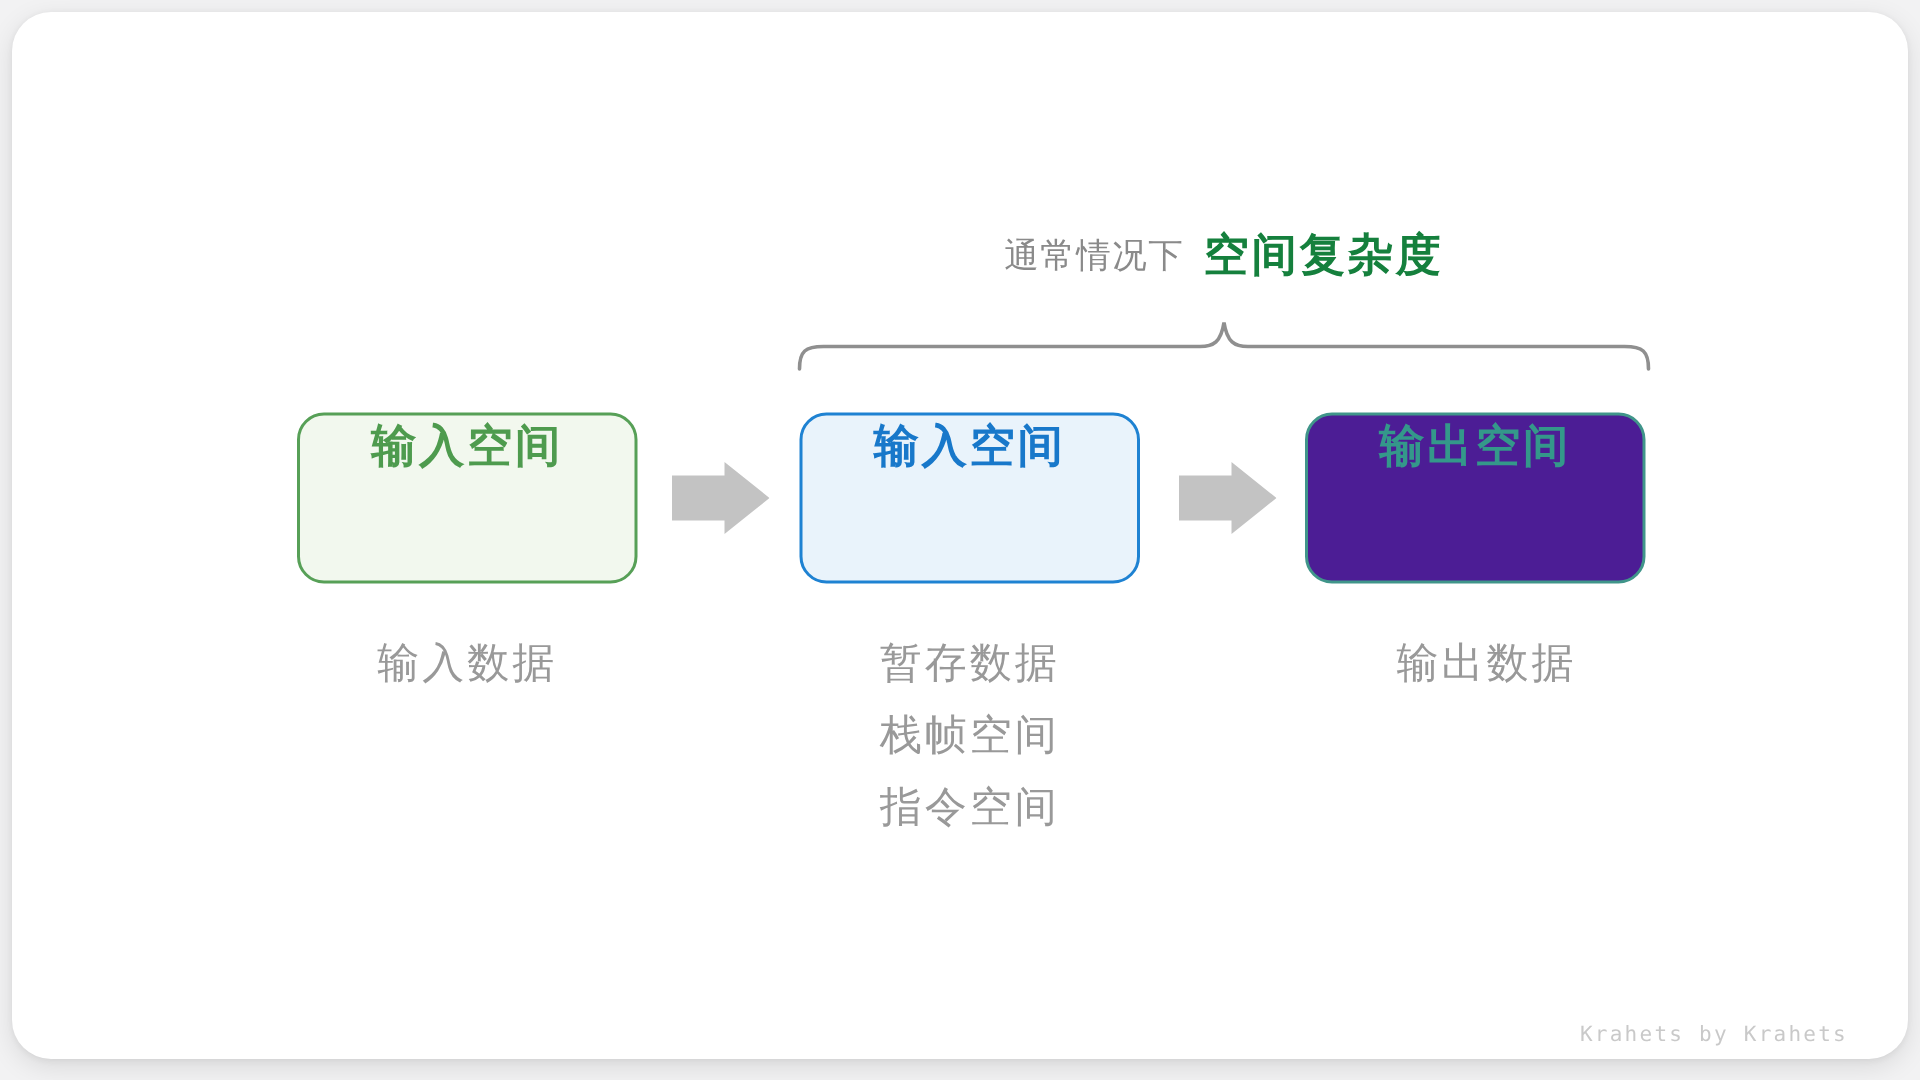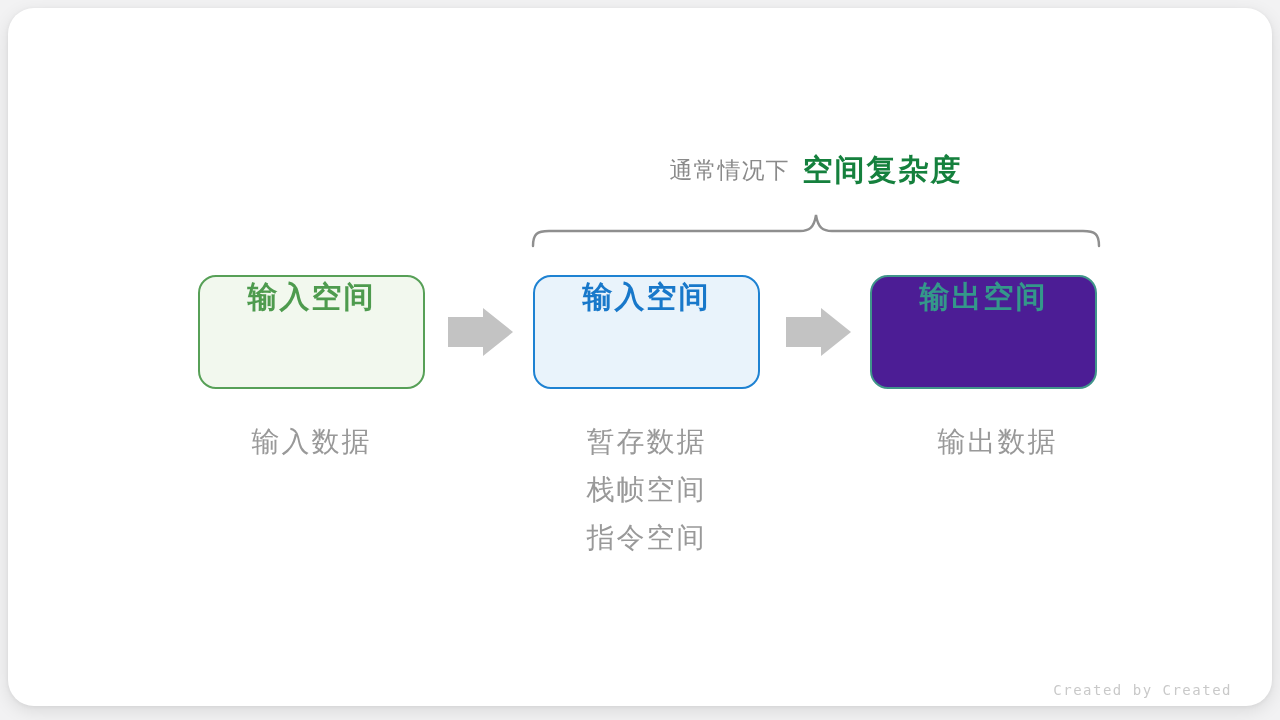--- a/index.html
+++ b/index.html
@@ -51,21 +51,21 @@
   .arrow-2 { left: 778px; }
   .note-col {
     position: absolute;
     top: 410px;
     width: 227px;
     display: flex;
     flex-direction: column;
   }
   .note-col-input  { left: 190px; }
   .note-col-temp   { left: 525px; }
-  .note-col-output { left: 876px; }
+  .note-col-output { left: 816px; align-items: flex-end; }
   .note-row {
     height: 48px;
     display: flex;
     align-items: center;
     justify-content: center;
     font-size: 28px;
     letter-spacing: 2px;
     color: #999999;
     white-space: nowrap;
   }
@@ -120,15 +120,15 @@
   <div class="note-col note-col-temp">
     <div class="note-row">暂存数据</div>
     <div class="note-row">栈帧空间</div>
     <div class="note-row">指令空间</div>
   </div>
 
   <div class="note-col note-col-output">
     <div class="note-row">输出数据</div>
   </div>
 
-  <div class="credit">Created by Created</div>
+  <div class="credit">Krahets by Krahets</div>
 
 </div>
 
 </body></html>

